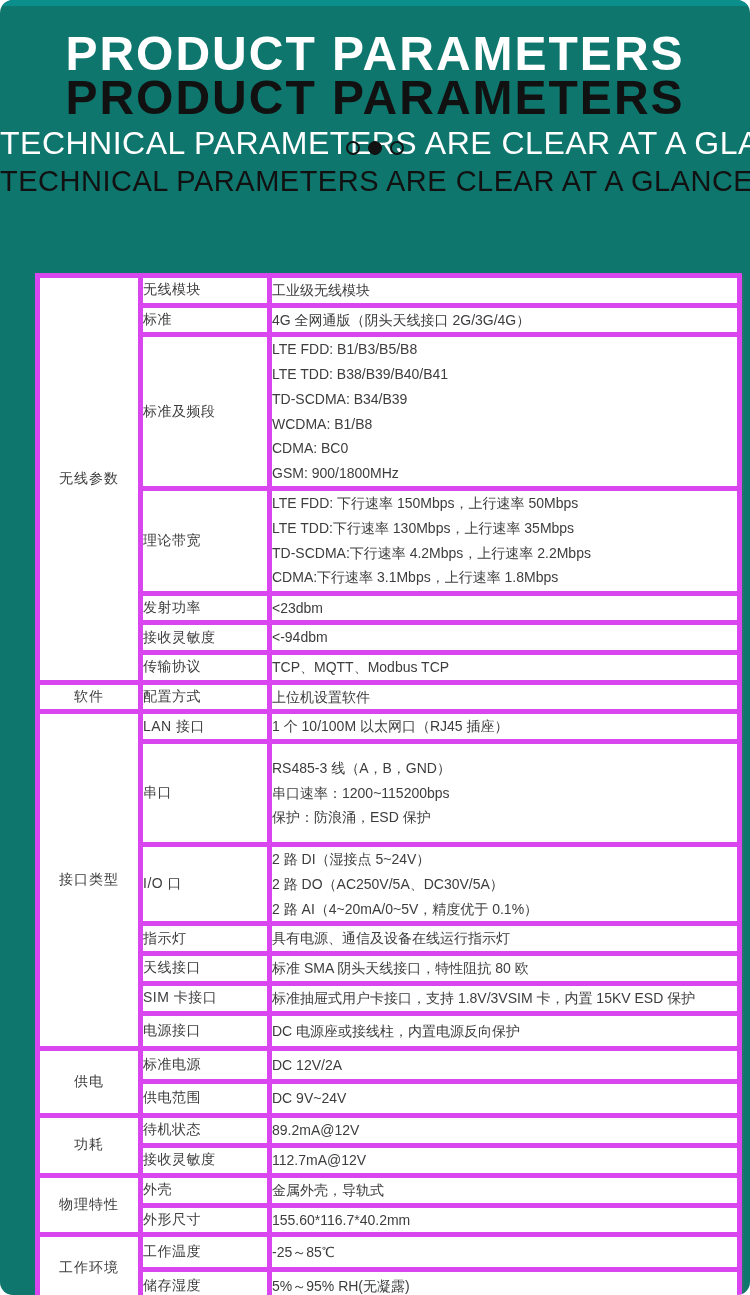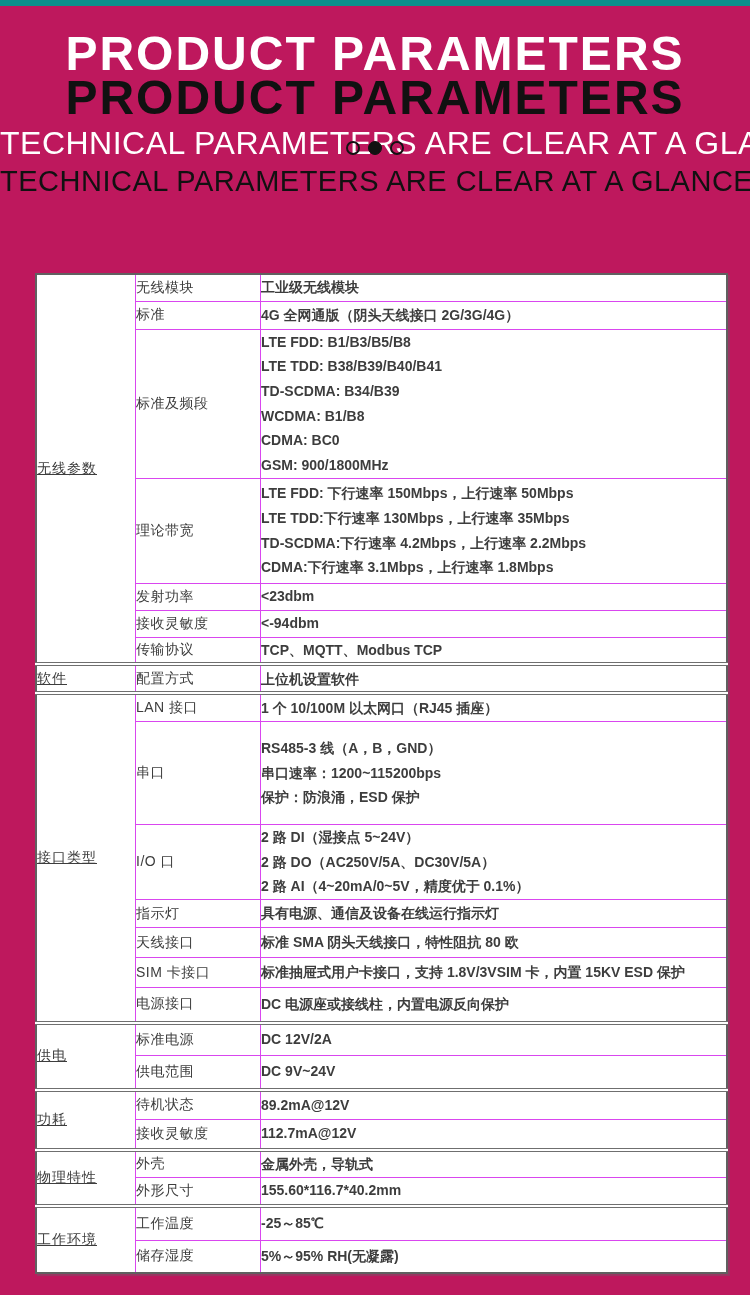--- a/index.html
+++ b/index.html
@@ -4,22 +4,23 @@
 <style>
   html, body { margin: 0; padding: 0; }
   body {
     width: 750px; height: 1295px;
     font-family: "Liberation Sans", sans-serif;
     background: #ffffff;
   }
   .page {
     position: relative;
     width: 750px; height: 1295px;
-    background: #be185d;
+    background: #0f766e;
     overflow: hidden;
+    border-radius: 13px;
   }
   .top-bar {
     position: absolute; top: 0; left: 0;
     width: 750px; height: 6px;
     background: #0b8f8c;
   }
   
   .header { position: absolute; top: 0; left: 0; width: 750px; height: 273px; }
   .echo-title, .main-title, .echo-subtitle, .main-subtitle {
     position: absolute; left: 0; width: 750px;
@@ -54,38 +55,38 @@
   
   .table-wrap {
     position: absolute; top: 273px; left: 35px;
   }
   table.spec-table {
     border-collapse: collapse; table-layout: fixed;
     width: 687px; background: #ffffff;
     box-shadow: 2px 2px 0 rgba(90,110,110,0.35);
   }
   table.spec-table td {
-    border: 1px solid #d946ef;
+    border: 5px solid #d946ef;
     padding: 0; vertical-align: middle;
     color: #3d3d3d; font-size: 14px;
     overflow: hidden;
   }
   table.spec-table { border: 2px solid #606060; }
   tr.section-start > td { border-top: 4px double #6f6f6f; }
   td.cat {
-    width: 98px; 
-    font-size: 14.5px; letter-spacing: 1px; color: #3a3a3a; text-decoration: underline;
+    width: 98px; text-align: center;
+    font-size: 14.5px; letter-spacing: 1px; color: #3a3a3a;
   }
   td.param {
     width: 124px; padding-left: 13px;
     font-size: 14.5px; letter-spacing: 0.5px; color: #3a3a3a;
   }
   td.value {
     width: 465px; padding-left: 19px;
-    font-weight: 700; color: #3a3a3a;
+    font-weight: 400; color: #3a3a3a;
   }
   .vline { line-height: 24.7px; white-space: nowrap; }
 </style>
 </head>
 <body>
 
 <div class="page">
   <div class="top-bar"></div>
 
   <div class="header">

